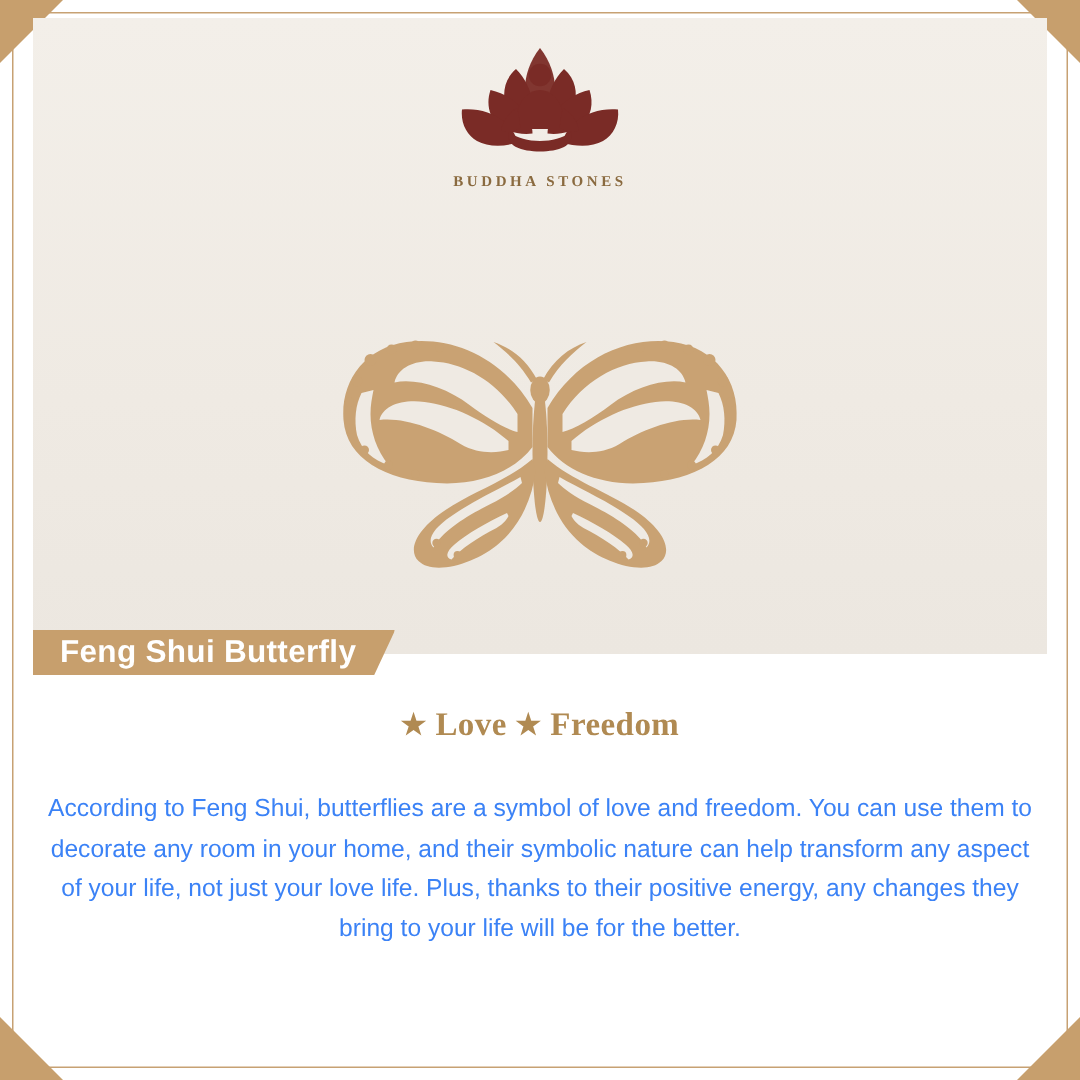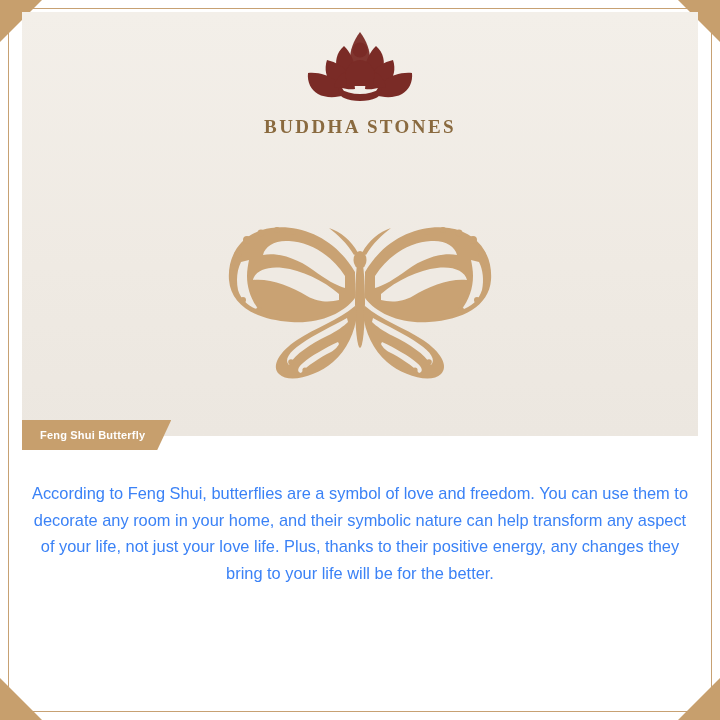--- a/index.html
+++ b/index.html
@@ -86,21 +86,21 @@
     top: 14px;
     width: 676px;
     text-align: center;
   }
   .logo-mark {
     display: block;
     margin: 0 auto;
   }
   .brand-name {
     margin-top: 2px;
-    font-size: 19px;
+    font-size: 10px;
     letter-spacing: 2.4px;
     color: #8a6a3f;
     font-weight: 700;
     font-family: "Liberation Serif", serif;
   }
 
   
   .title-banner {
     position: absolute;
     left: 126px;
@@ -131,21 +131,21 @@
 
   
   .tag {
     position: absolute;
     left: 0;
     top: 408px;
     height: 30px;
     padding: 0 26px 0 18px;
     background: #c79f6d;
     color: #ffffff;
-    font-size: 11px;
+    font-size: 21px;
     font-weight: 700;
     display: flex;
     align-items: center;
     letter-spacing: 0.2px;
     clip-path: polygon(0 0, 100% 0, calc(100% - 14px) 100%, 0 100%);
   }
 
   
   .bottom-block {
     position: absolute;
@@ -289,17 +289,23 @@
         </svg>
       </div>
 
       <div class="tag">
         <span>Feng Shui Butterfly</span>
       </div>
 
     </div>
 
     <div class="bottom-block">
+      <div class="subtitle">
+        <span class="star">★</span>
+        <span>Love</span>
+        <span class="star">★</span>
+        <span>Freedom</span>
+      </div>
       <p class="body-copy">According to Feng Shui, butterflies are a symbol of love and freedom. You can use them to decorate any room in your home, and their symbolic nature can help transform any aspect of your life, not just your love life. Plus, thanks to their positive energy, any changes they bring to your life will be for the better.</p>
     </div>
 
   </div>
 </div>
 
 </body></html>

